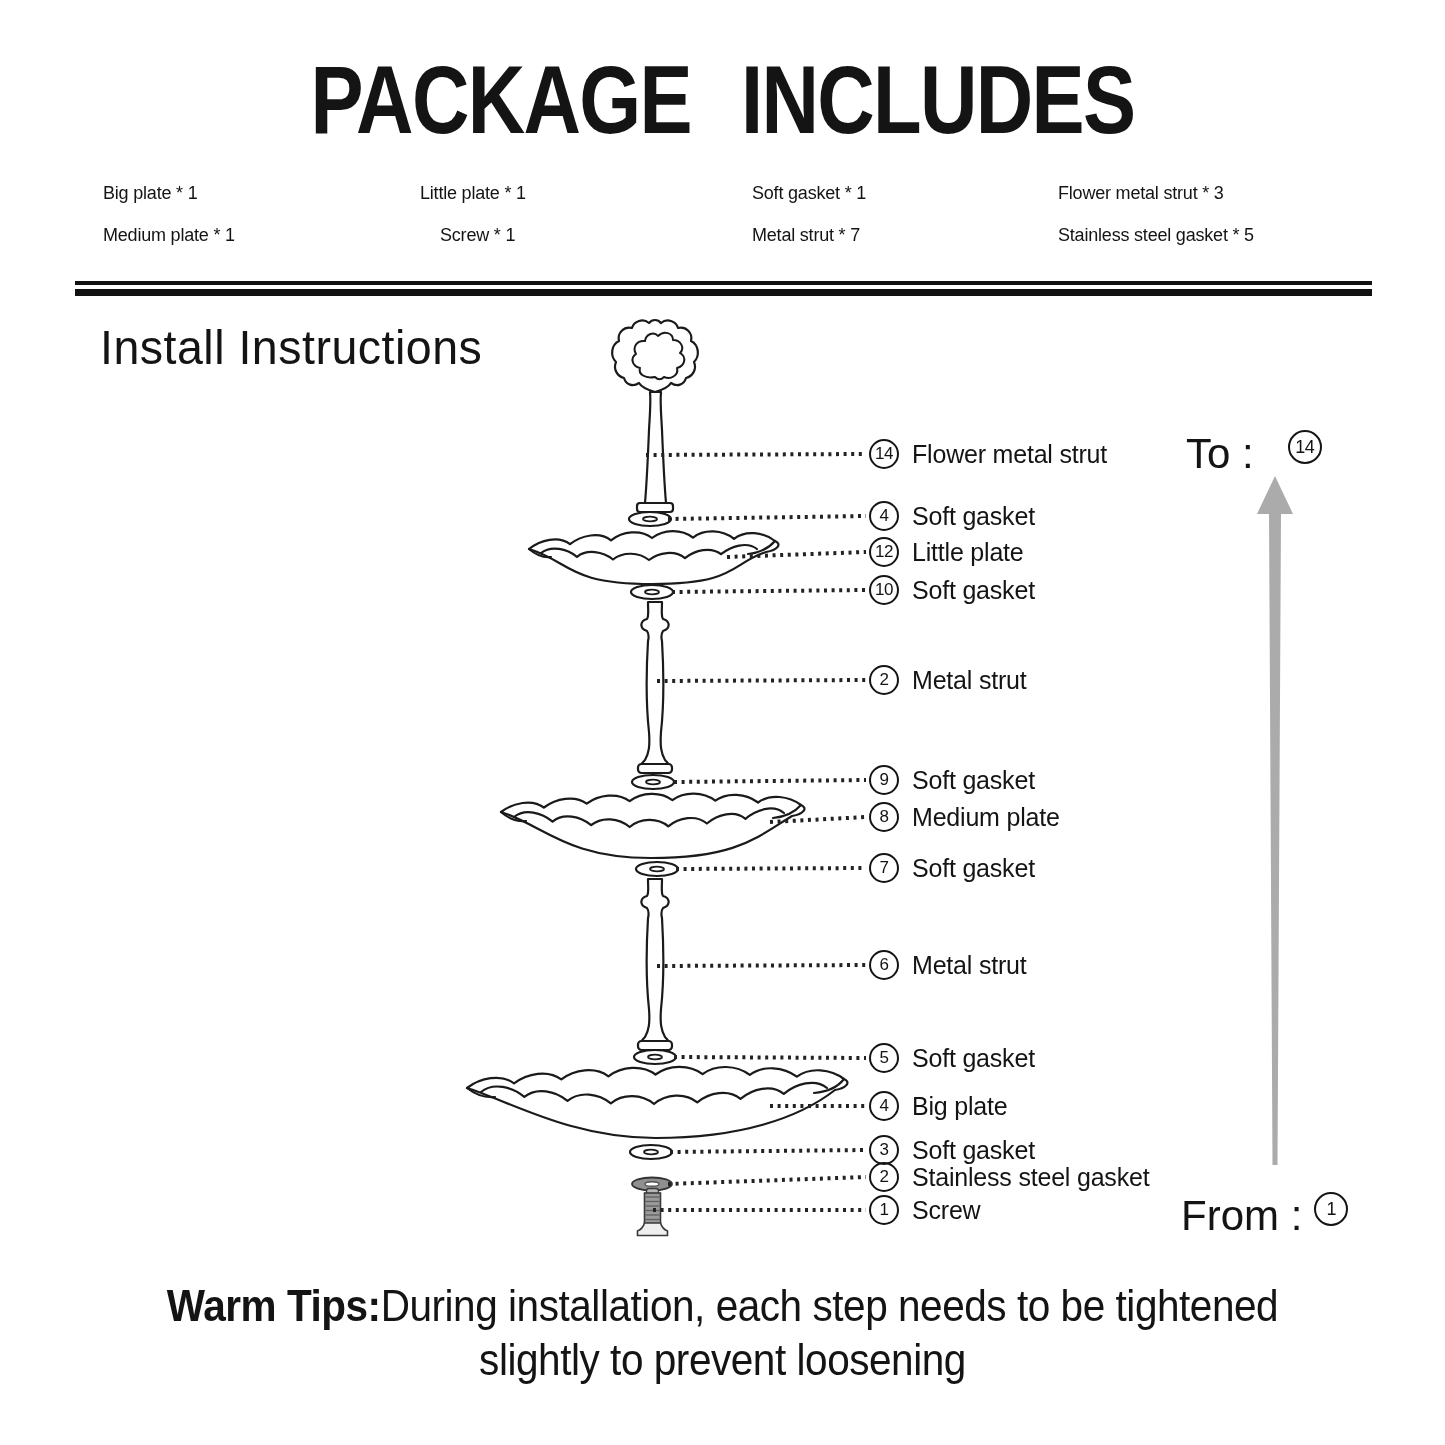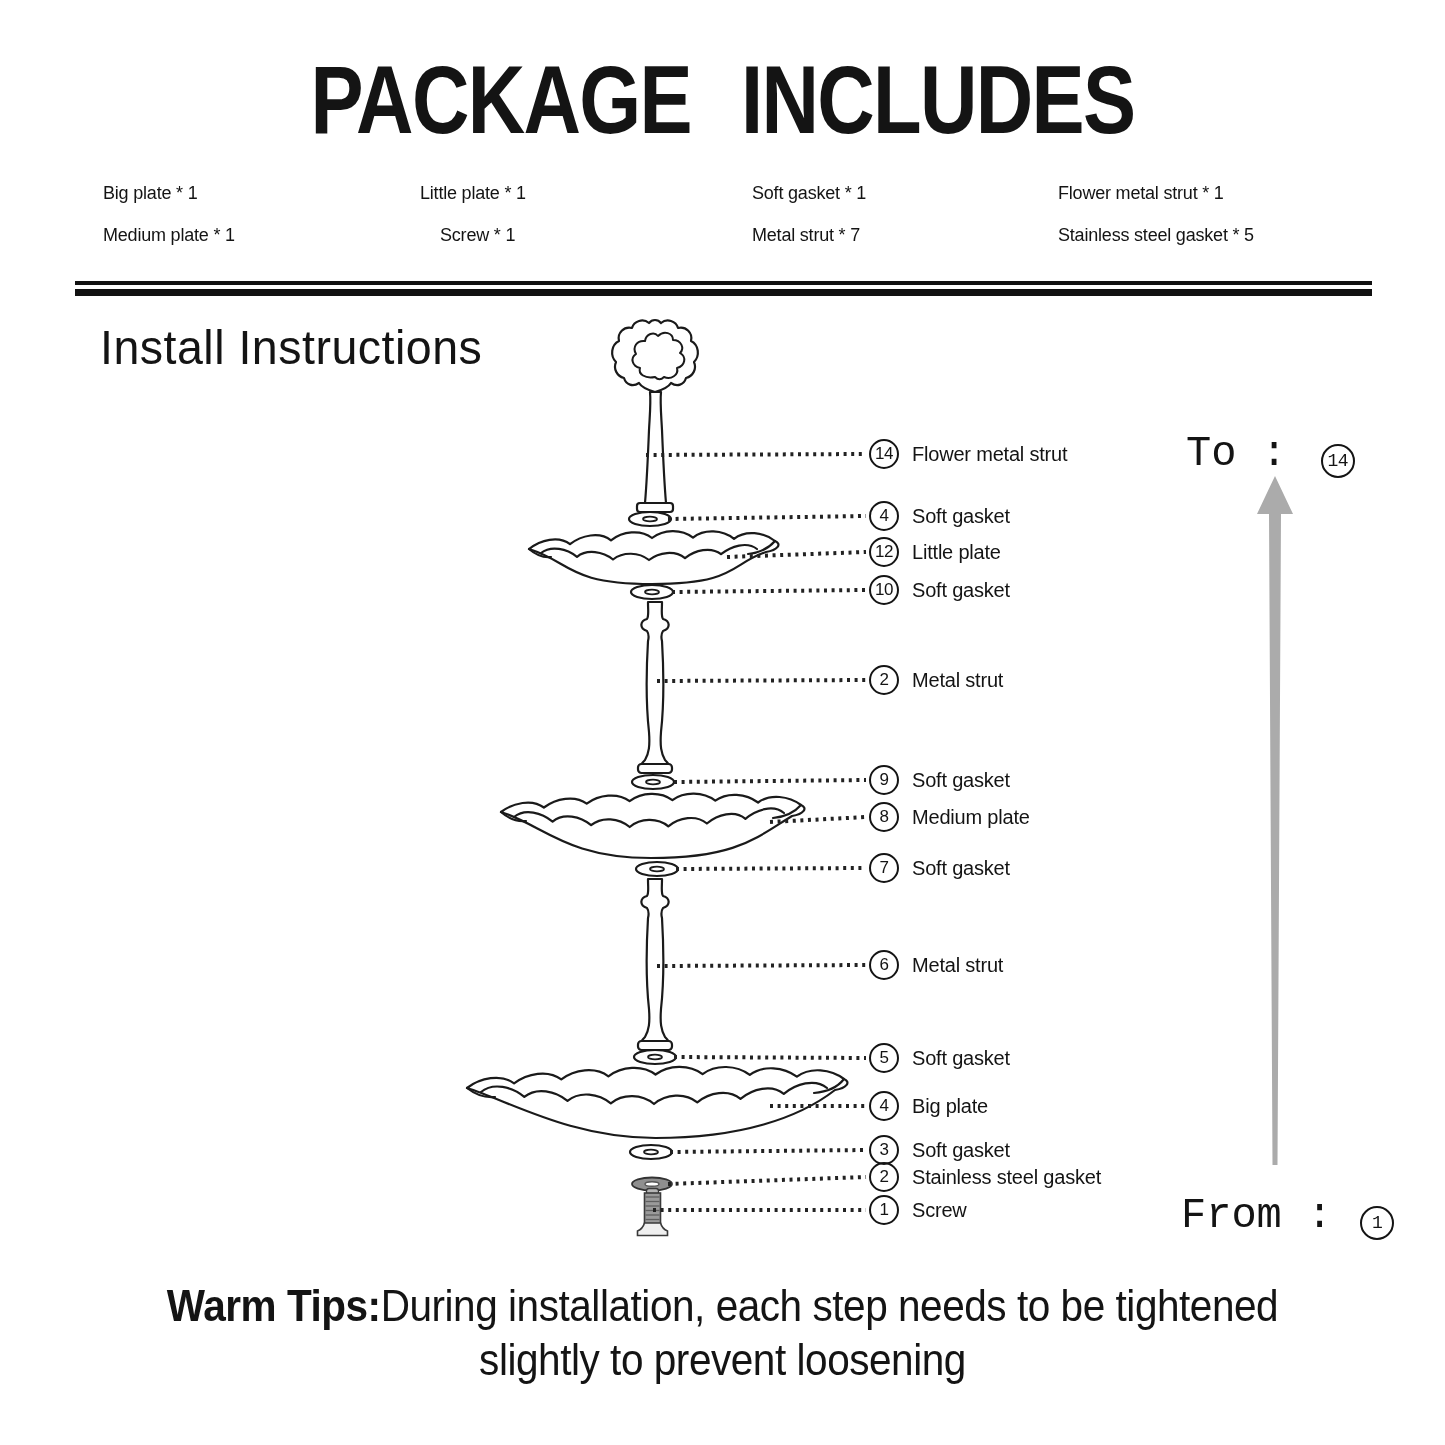--- a/index.html
+++ b/index.html
@@ -27,44 +27,44 @@
   .part-fill  { fill:#fff; stroke:var(--ink,#1a1a1a); stroke-width:2.2; stroke-linejoin:round; }
   .ink-line   { fill:none; stroke:var(--ink,#1a1a1a); stroke-width:2.2; stroke-linecap:round; stroke-linejoin:round; }
   .thin-line  { fill:none; stroke:var(--ink,#1a1a1a); stroke-width:1.8; }
   .leader     { fill:none; stroke:#222; stroke-width:4; stroke-dasharray:3 4.6; }
 
   .part-row { position:absolute; display:flex; align-items:center; gap:13px; height:30px;
     white-space:nowrap; }
   .num-circle { flex:0 0 auto; width:30px; height:30px; border:2.5px solid #141414;
     border-radius:50%; display:flex; align-items:center; justify-content:center;
     font-size:17px; font-weight:500; letter-spacing:-0.5px; }
-  .part-label { font-size:20px; font-weight:500; letter-spacing:-0.2px; }
-
-  .dir-row { position:absolute; display:flex; align-items:flex-end; white-space:nowrap;font-family:Liberation Mono, monospace; }
+  .part-label { font-size:25px; font-weight:500; letter-spacing:-0.2px; }
+
+  .dir-row { position:absolute; display:flex; align-items:flex-start; white-space:nowrap; }
   .dir-to   { left:1186px; top:430px;  gap:34px; }
-  .dir-from { left:1181px; top:1192px; gap:28px; }
+  .dir-from { left:1181px; top:1192px; gap:12px; }
   .dir-text { font-size:42px; font-weight:400; }
   .dir-circle { width:34px; height:34px; border:2.5px solid #141414; border-radius:50%;
     display:flex; align-items:center; justify-content:center; font-size:18px; font-weight:500;
     letter-spacing:-0.5px; }
 
   .warm-tips { position:absolute; left:0; top:1279px; width:1445px; text-align:center;
     font-size:45px; line-height:54px; letter-spacing:-0.5px; transform:scaleX(0.9);
     font-weight:400; }
   .warm-tips b { font-weight:bold; }
 </style>
 </head>
 <body>
 
 <h1 class="page-title">PACKAGE INCLUDES</h1>
 
 <div class="pkg-item" style="left:103px;top:183px">Big plate * 1</div>
 <div class="pkg-item" style="left:420px;top:183px">Little plate * 1</div>
 <div class="pkg-item" style="left:752px;top:183px">Soft gasket * 1</div>
-<div class="pkg-item" style="left:1058px;top:183px">Flower metal strut * 1</div>
+<div class="pkg-item" style="left:1058px;top:183px">Flower metal strut * 3</div>
 <div class="pkg-item" style="left:103px;top:225px">Medium plate * 1</div>
 <div class="pkg-item" style="left:440px;top:225px">Screw * 1</div>
 <div class="pkg-item" style="left:752px;top:225px">Metal strut * 7</div>
 <div class="pkg-item" style="left:1058px;top:225px">Stainless steel gasket * 5</div>
 
 <div class="rule rule-thin"></div>
 <div class="rule rule-thick"></div>
 
 <h2 class="install-heading">Install Instructions</h2>
 

